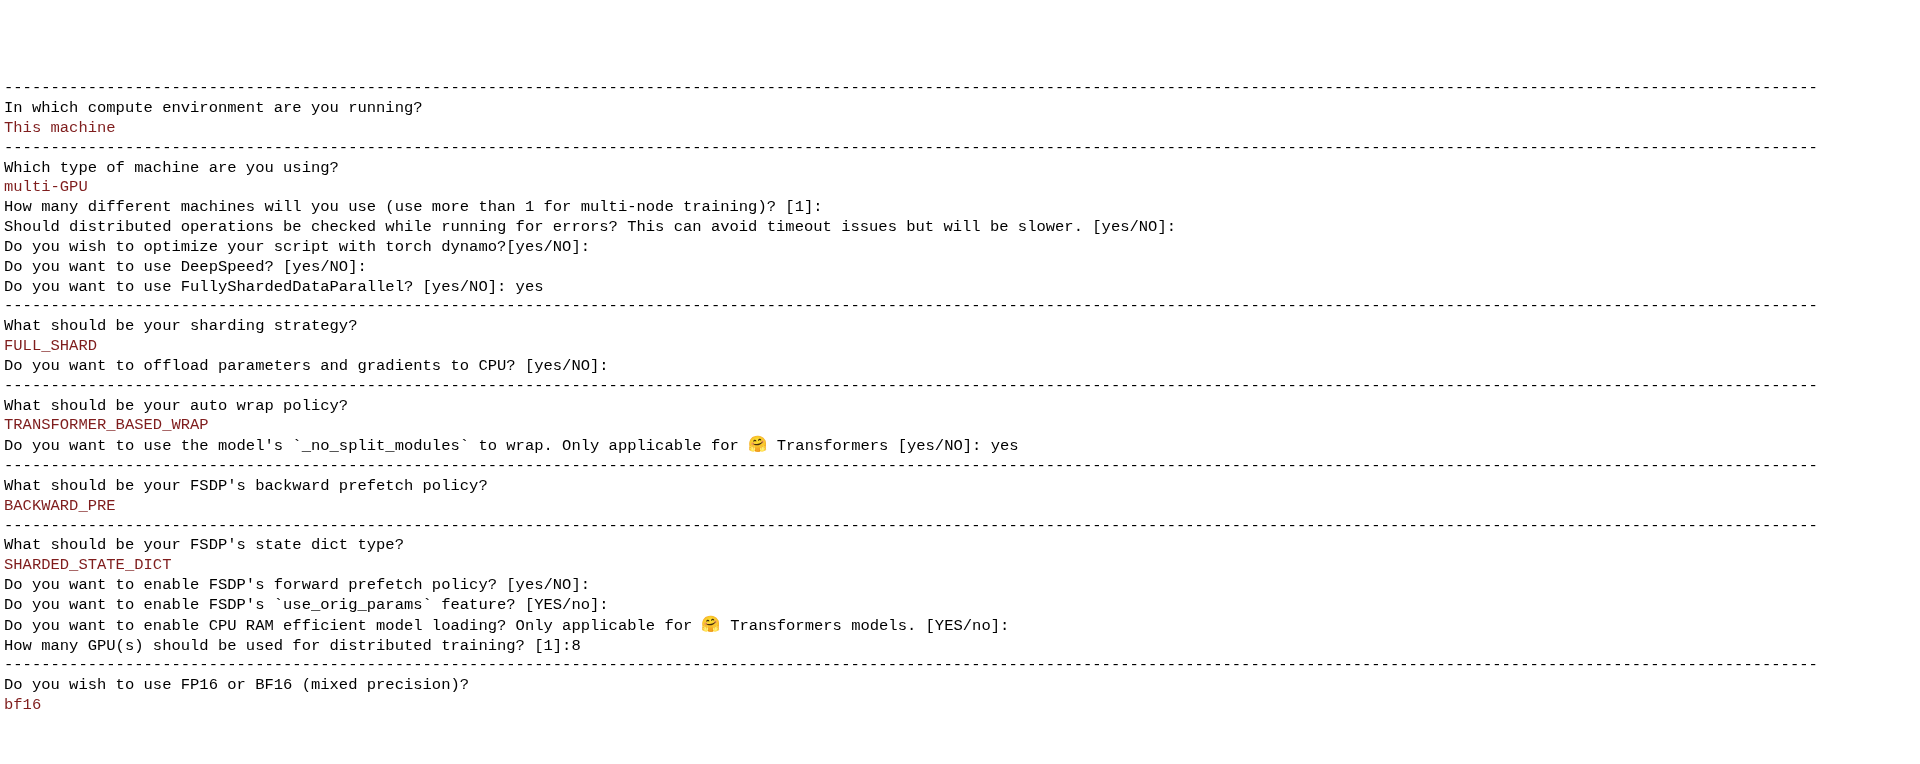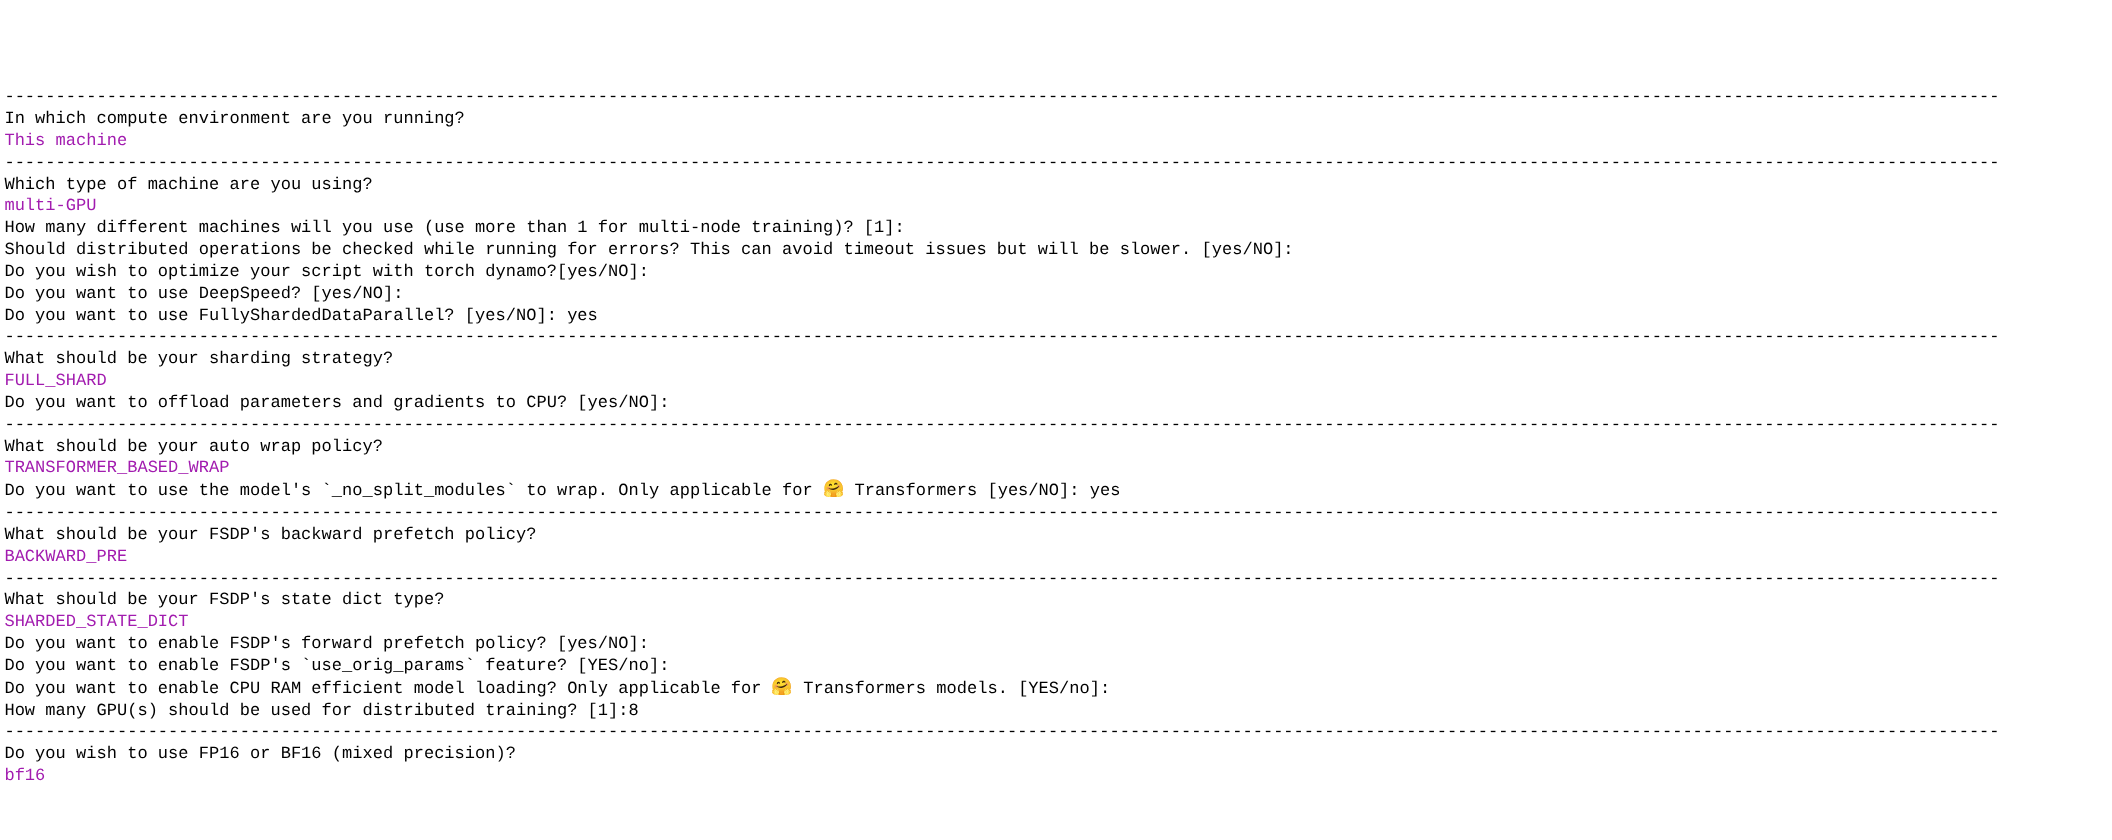--- a/index.html
+++ b/index.html
@@ -17,21 +17,21 @@
       padding: 0 4px;
     }
     .line {
       display: block;
     }
     .sep {
       display: block;
       letter-spacing: 0;
     }
     .green {
-      color: #a21caf;
+      color: #7f1d1d;
     }
     .emoji {
       vertical-align: middle;
     }
   </style>
 </head>
 <body>
 
 
 

